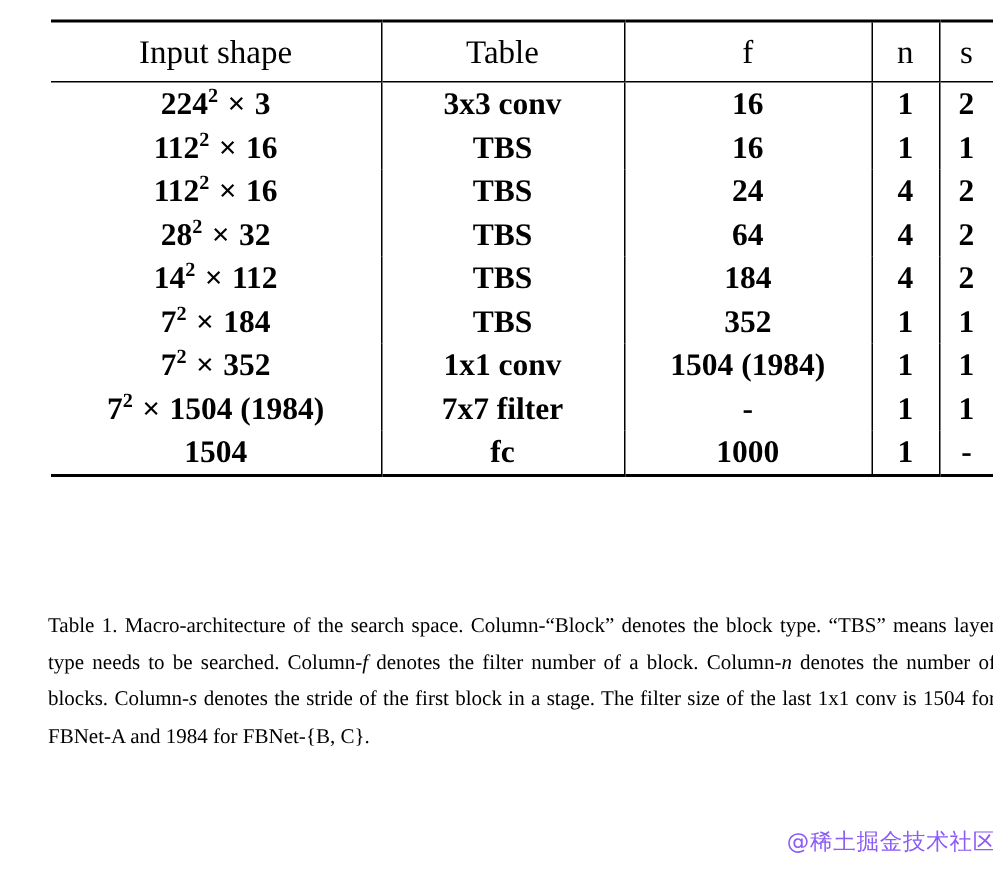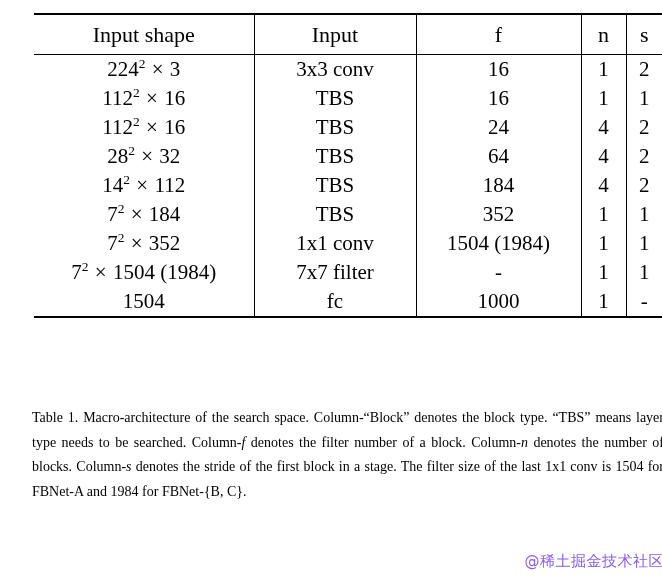--- a/index.html
+++ b/index.html
@@ -53,20 +53,21 @@
   table.macro-table thead th {
     height: 39px;
     line-height: 39px;
     font-size: 22px;
     border-top: 2.2px solid #000;
     border-bottom: 1.6px solid #000;
   }
   table.macro-table tbody td {
     height: 29px;
     line-height: 29px;
+    font-weight: bold;
   }
   table.macro-table tbody tr:last-child td {
     border-bottom: 2.2px solid #000;
     text-align: center;
   }
   
   table.macro-table th.vr,
   table.macro-table td.vr {
     border-left: 1.6px solid #000;
   }
@@ -116,21 +117,21 @@
       <colgroup>
         <col class="c-input">
           <col class="c-block">
           <col class="c-f">
           <col class="c-n">
           <col class="c-s">
       </colgroup>
       <thead>
         <tr>
           <th>Input shape</th>
-          <th class="vr">Input</th>
+          <th class="vr">Table</th>
           <th class="vr">f</th>
           <th class="vr">n</th>
           <th class="vr">s</th>
         </tr>
       </thead>
       <tbody id="table-body">
           <tr>
             <td><span>224</span><sup class="sq">2</sup><span class="times"> × </span><span>3</span></td>
             <td class="vr">3x3 conv</td>
             <td class="vr">16</td>

